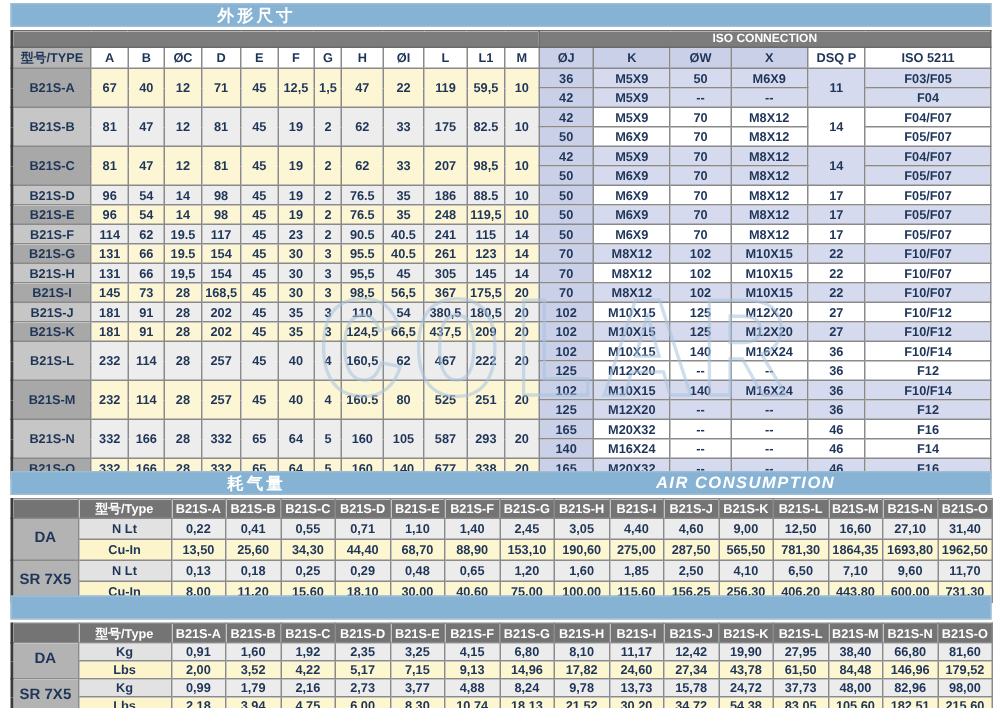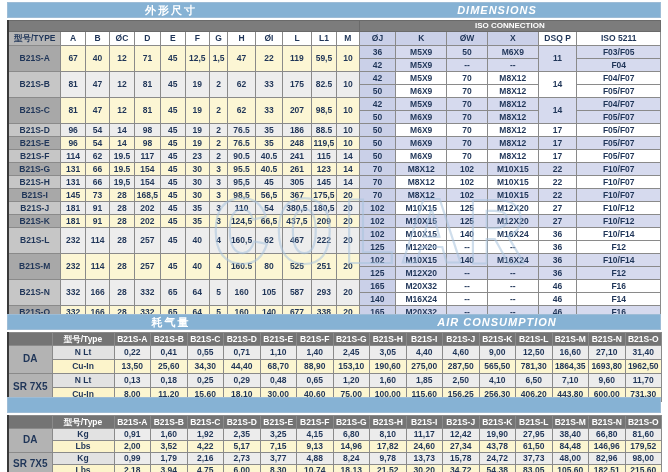--- a/index.html
+++ b/index.html
@@ -45,21 +45,20 @@
   .watermark{position:absolute;left:212px;top:183px;z-index:9;pointer-events:none;
     font-family:Liberation Mono, monospace;font-size:96px;font-weight:bold;letter-spacing:6px;
     color:transparent;-webkit-text-stroke:2.2px #A9C4DE;opacity:.55;}
 </style>
 </head>
 <body>
 
 <div class="tbl-wrap" style="top:2px;">
   <div class="titlebar">
     <div class="half cn">外形尺寸</div>
-    <div class="half en">DIMENSIONS</div>
   </div>
   <div class="gap2"></div>
   <table class="dims" id="dims-table">
       <colgroup>
         <col style="width:52px">
         <col style="width:24px">
         <col style="width:24px">
         <col style="width:24px">
         <col style="width:26px">
         <col style="width:24px">

